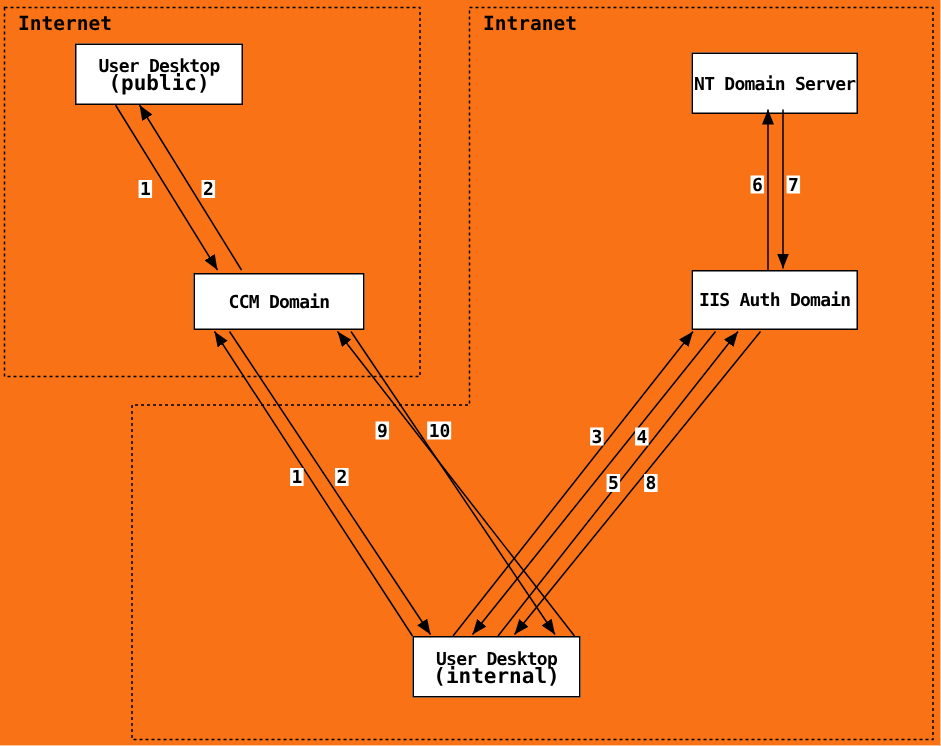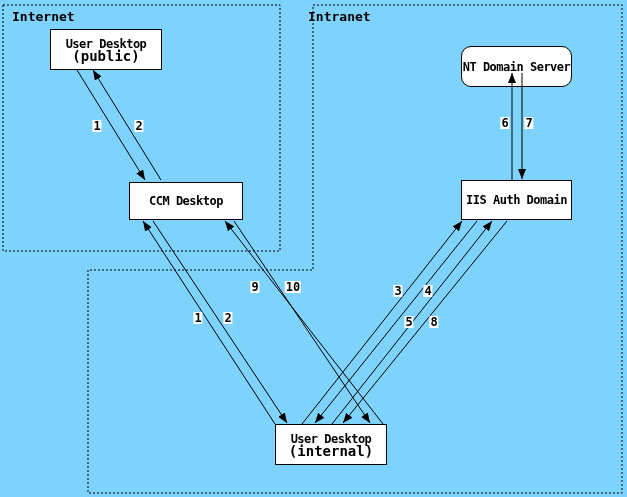--- a/index.html
+++ b/index.html
@@ -1,20 +1,20 @@
 <!DOCTYPE html>
 <html><head>
 <meta charset="utf-8">
 <style>
   html, body { margin: 0; padding: 0; background: #ffffff; }
   .canvas {
     position: relative;
     width: 627px;
     height: 497px;
-    background: #7dd3fc;
+    background: #f97316;
     font-family: "DejaVu Sans Mono", "Liberation Mono", monospace;
     color: #000000;
     overflow: hidden;
   }
   .layer-svg {
     position: absolute;
     left: 0; top: 0;
     width: 627px; height: 497px;
     z-index: 2;
   }
@@ -61,32 +61,32 @@
     background: #ffffff;
     padding: 0 1px;
   }
 </style>
 </head>
 <body>
 
 <div class="canvas">
 
   <span class="zone-label" style="left:12px; top:10px;">Internet</span>
-  <span class="zone-label" style="left:308px; top:10px;">Intranet</span>
+  <span class="zone-label" style="left:322px; top:10px;">Intranet</span>
 
   <div class="node" style="left:50px; top:29px; width:112px; height:41px;">
     <span class="title">User Desktop</span>
     <span class="subtitle">(public)</span>
   </div>
 
   <div class="node" style="left:129px; top:182px; width:114px; height:38px;">
-    <span class="title">CCM Desktop</span>
+    <span class="title">CCM Domain</span>
   </div>
 
-  <div class="node" style="left:461px; top:46px; width:111px; height:41px;border-radius:10px;">
+  <div class="node" style="left:461px; top:35px; width:111px; height:41px;">
     <span class="title">NT Domain Server</span>
   </div>
 
   <div class="node" style="left:461px; top:180px; width:111px; height:40px;">
     <span class="title">IIS Auth Domain</span>
   </div>
 
   <div class="node" style="left:275px; top:424px; width:112px; height:41px;">
     <span class="title">User Desktop</span>
     <span class="subtitle">(internal)</span>

